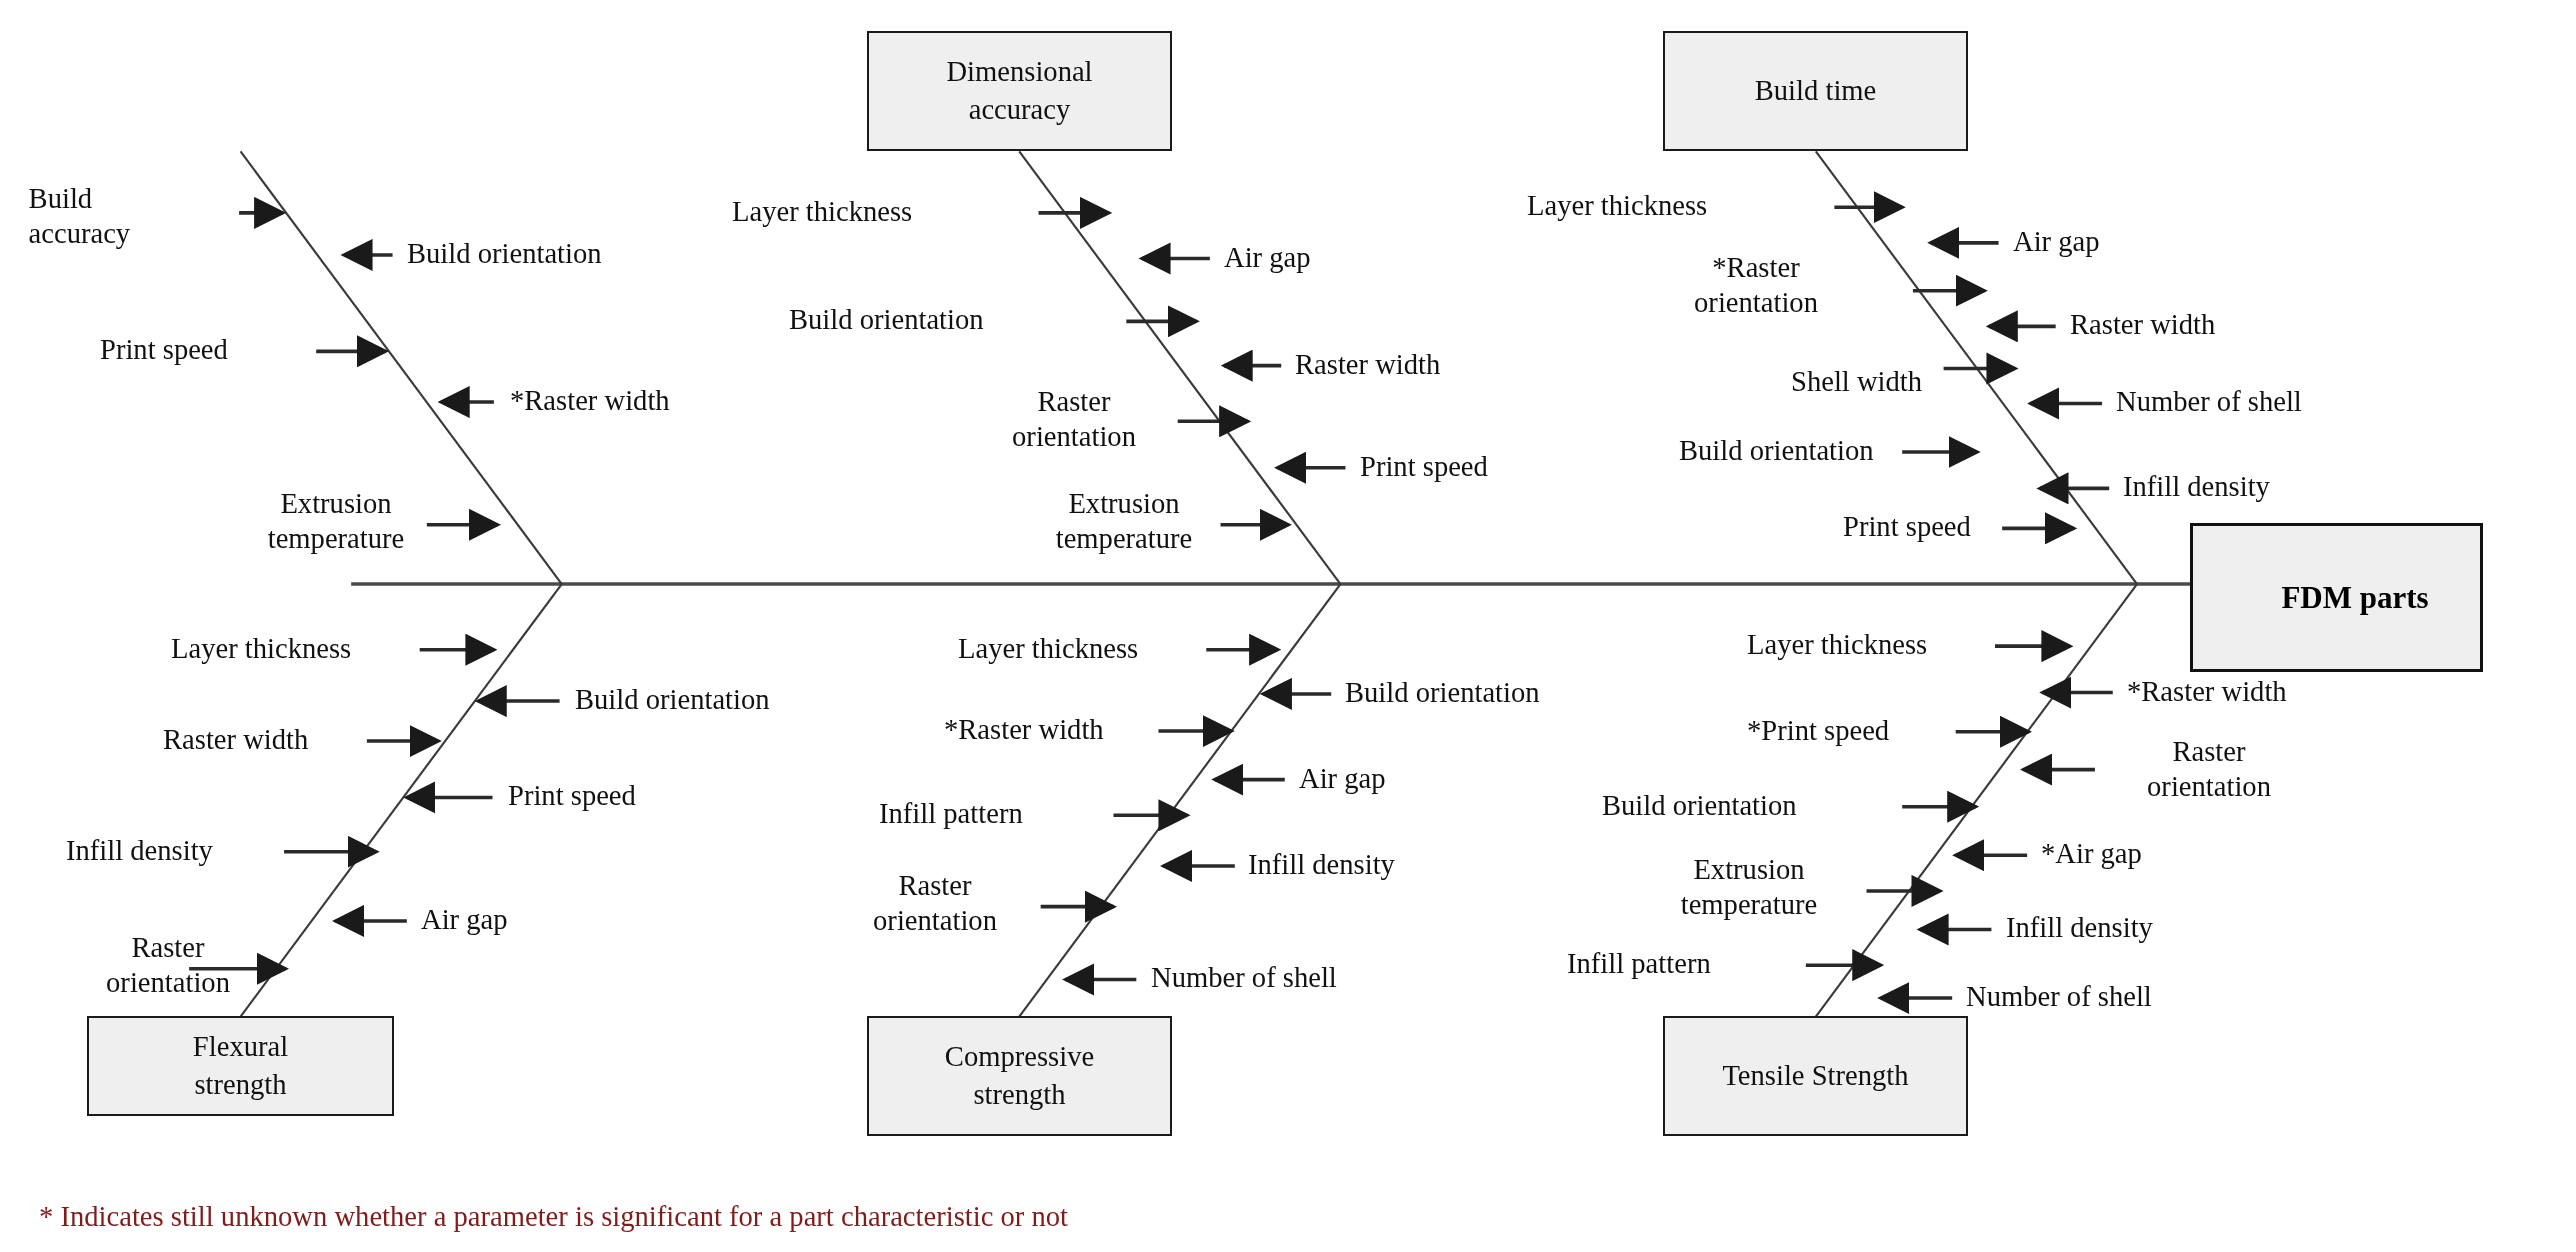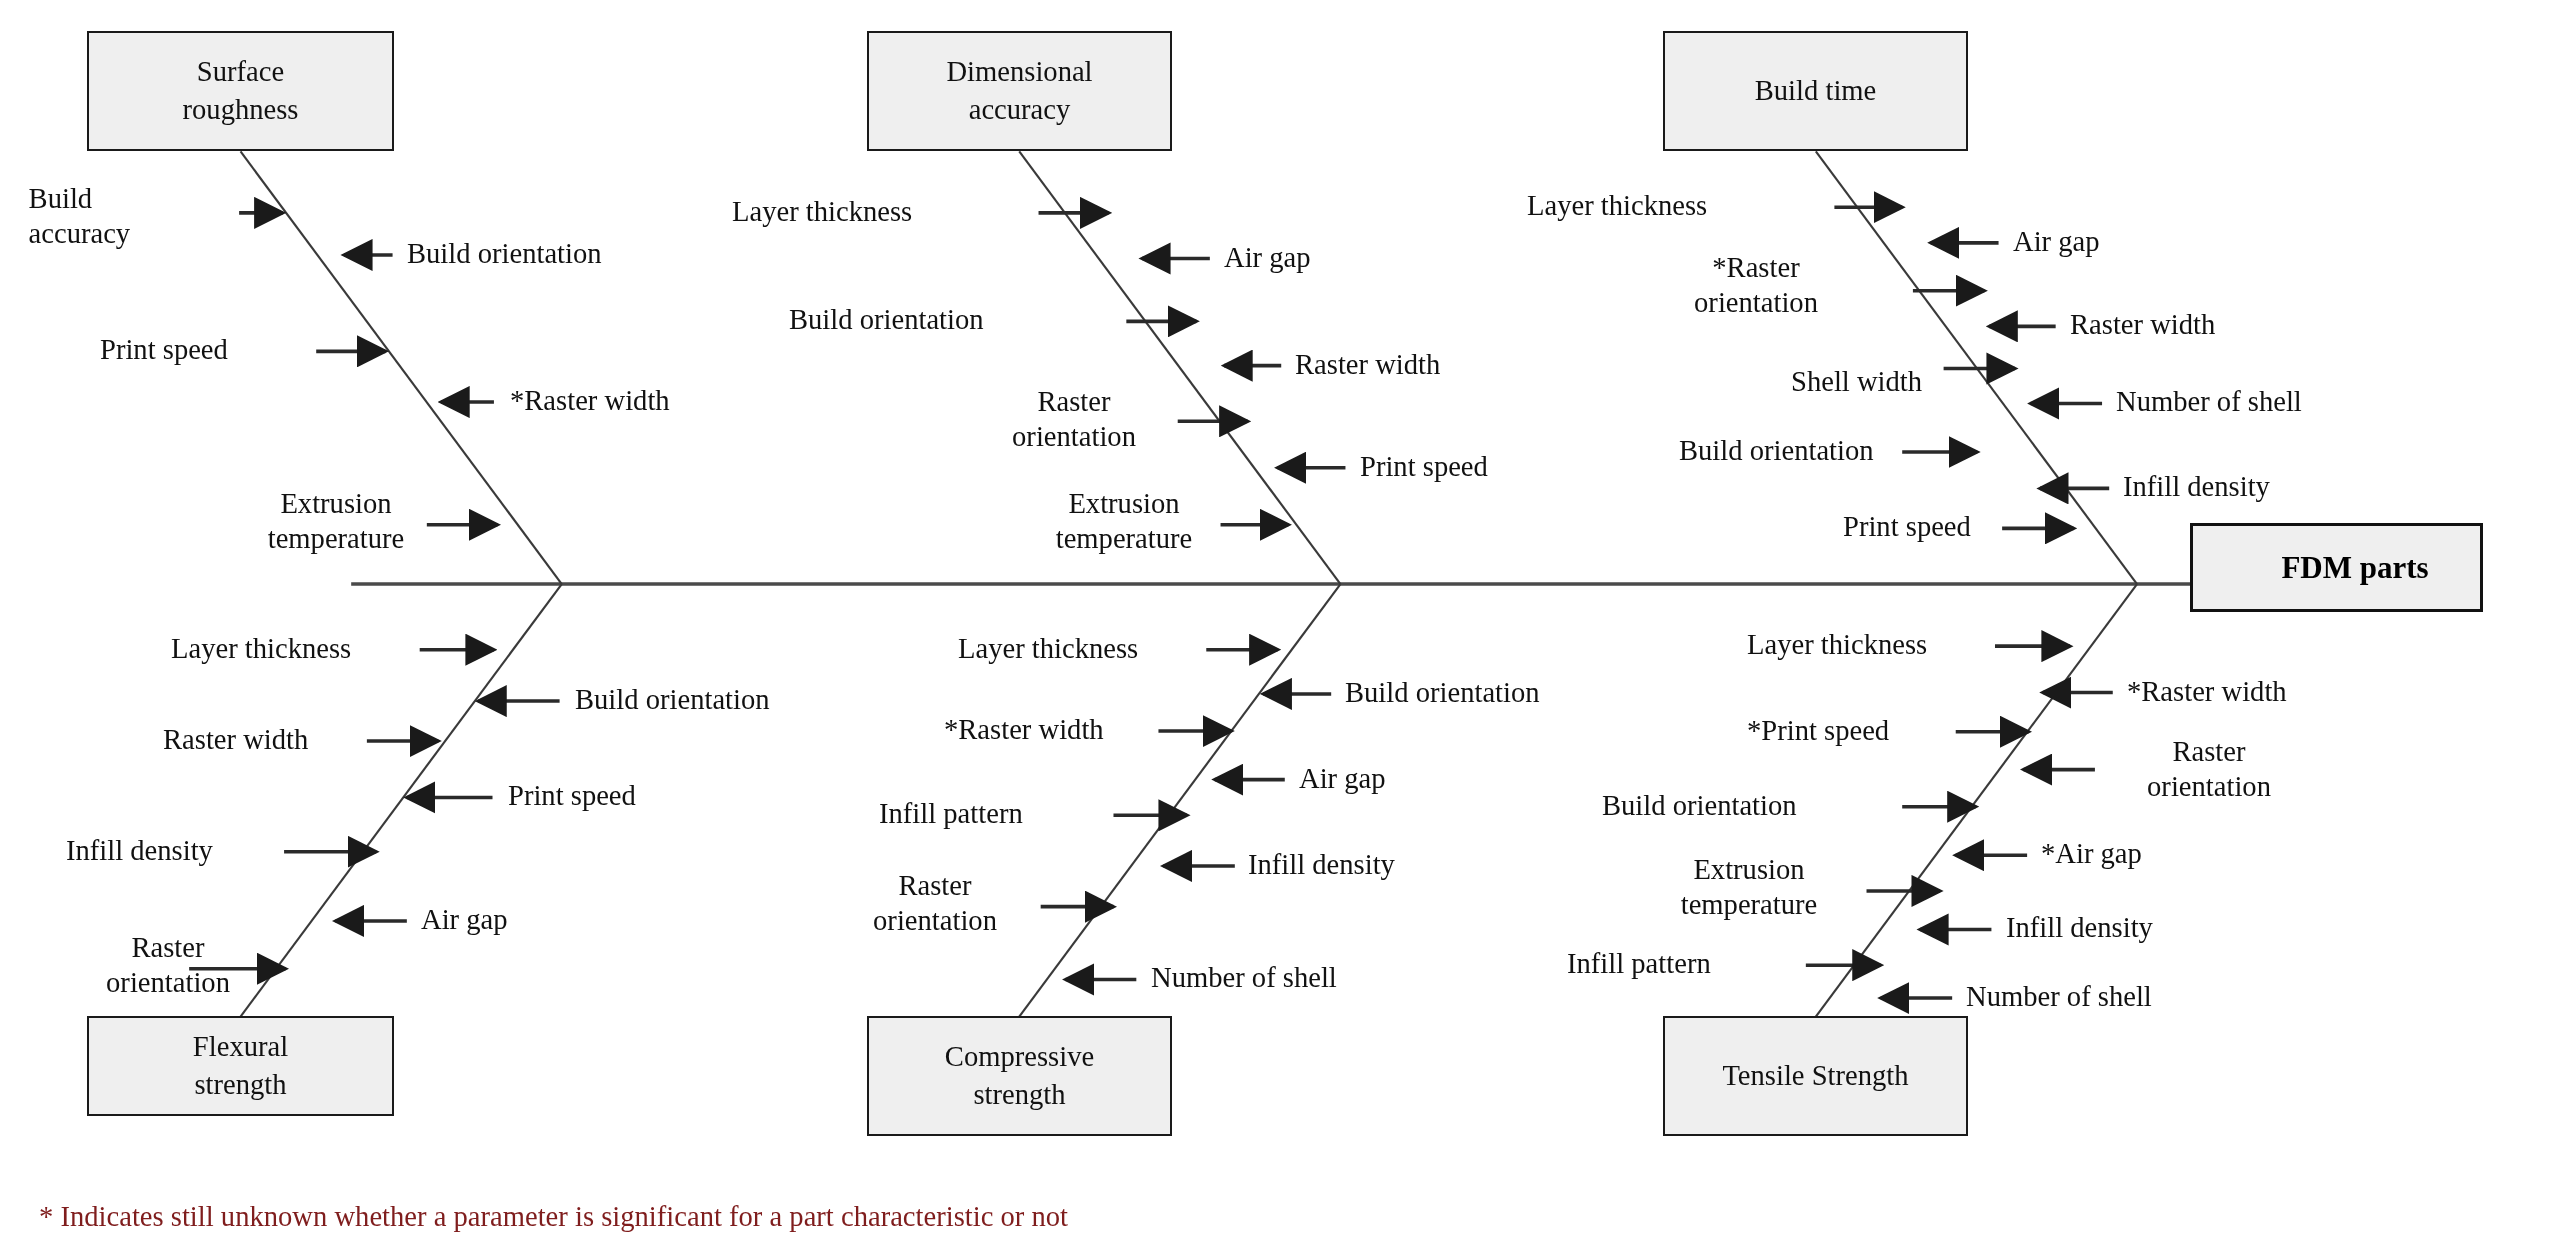--- a/index.html
+++ b/index.html
@@ -95,26 +95,20 @@
     <line class="arrow-line" x1="2740" y1="1025" x2="2842" y2="1025" marker-end="url(#ah-r)"></line>
     <line class="arrow-line" x1="2935" y1="1078" x2="2835" y2="1078" marker-end="url(#ah-l)"></line>
     <line class="arrow-line" x1="2665" y1="1130" x2="2768" y2="1130" marker-end="url(#ah-r)"></line>
     <line class="arrow-line" x1="2840" y1="1198" x2="2740" y2="1198" marker-end="url(#ah-l)"></line>
     <line class="arrow-line" x1="2615" y1="1248" x2="2718" y2="1248" marker-end="url(#ah-r)"></line>
     <line class="arrow-line" x1="2790" y1="1302" x2="2690" y2="1302" marker-end="url(#ah-l)"></line>
     <line class="arrow-line" x1="2530" y1="1352" x2="2635" y2="1352" marker-end="url(#ah-r)"></line>
     <line class="arrow-line" x1="2735" y1="1398" x2="2635" y2="1398" marker-end="url(#ah-l)"></line>
   </svg>
 
-  <div class="catbox" style="left:87px; top:31px; width:307px; height:120px;">
-    <span>
-      <span>Surface</span><br>
-      <span>roughness</span>
-    </span>
-  </div>
 
   <div class="catbox" style="left:1663px; top:31px; width:305px; height:120px;">
     <span>Build time</span>
   </div>
 
   <div class="catbox" style="left:867px; top:31px; width:305px; height:120px;">
     <span>
       <span>Dimensional</span><br>
       <span>accuracy</span>
     </span>
@@ -131,21 +125,21 @@
     <span>
       <span>Compressive</span><br>
       <span>strength</span>
     </span>
   </div>
 
   <div class="catbox" style="left:1663px; top:1016px; width:305px; height:120px;">
     <span>Tensile Strength</span>
   </div>
 
-  <div class="headbox" style="left:2190px; top:523px; width:293px; height:89px;padding-left:37px;">
+  <div class="headbox" style="left:2190px; top:523px; width:293px; height:149px;padding-left:37px;">
     <span>FDM parts</span>
   </div>
 
   <div class="cause" style="left:28.6px; top:182px; text-align:left;">
     <span>Build</span><br>
     <span>accuracy</span>
   </div>
   <div class="cause" style="left:407px; top:237px;">Build orientation</div>
   <div class="cause" style="left:100px; top:333px;">Print speed</div>
   <div class="cause" style="left:510px; top:384px;">*Raster width</div>

